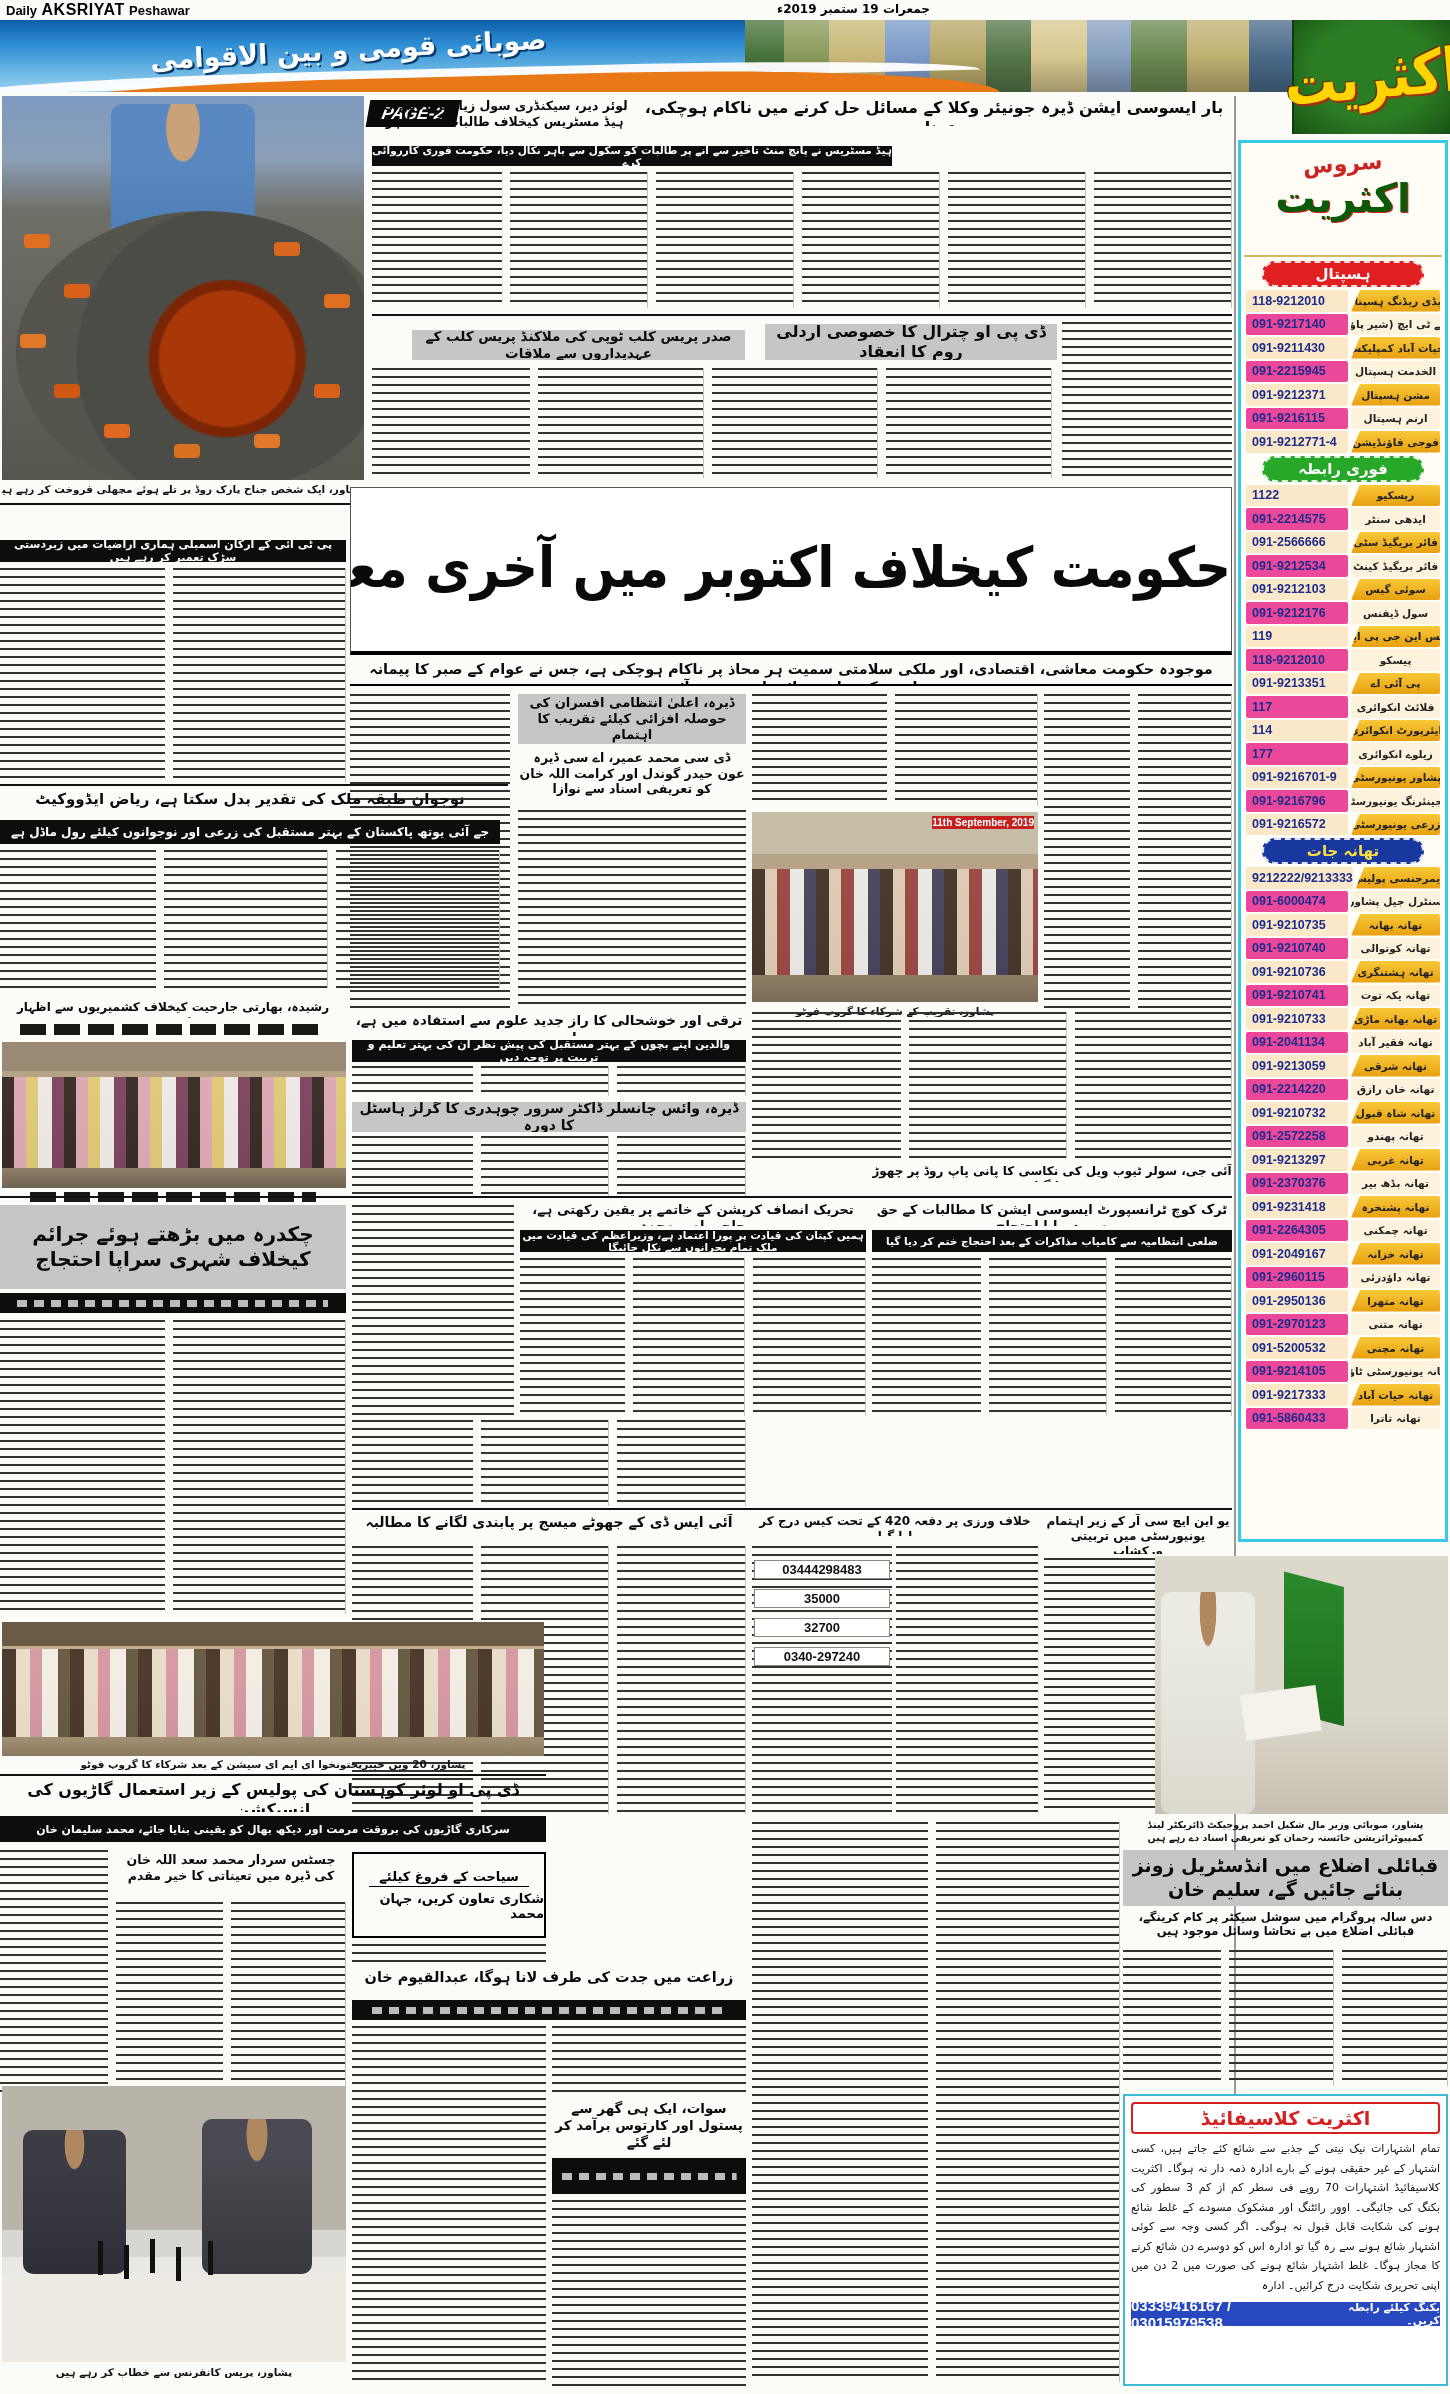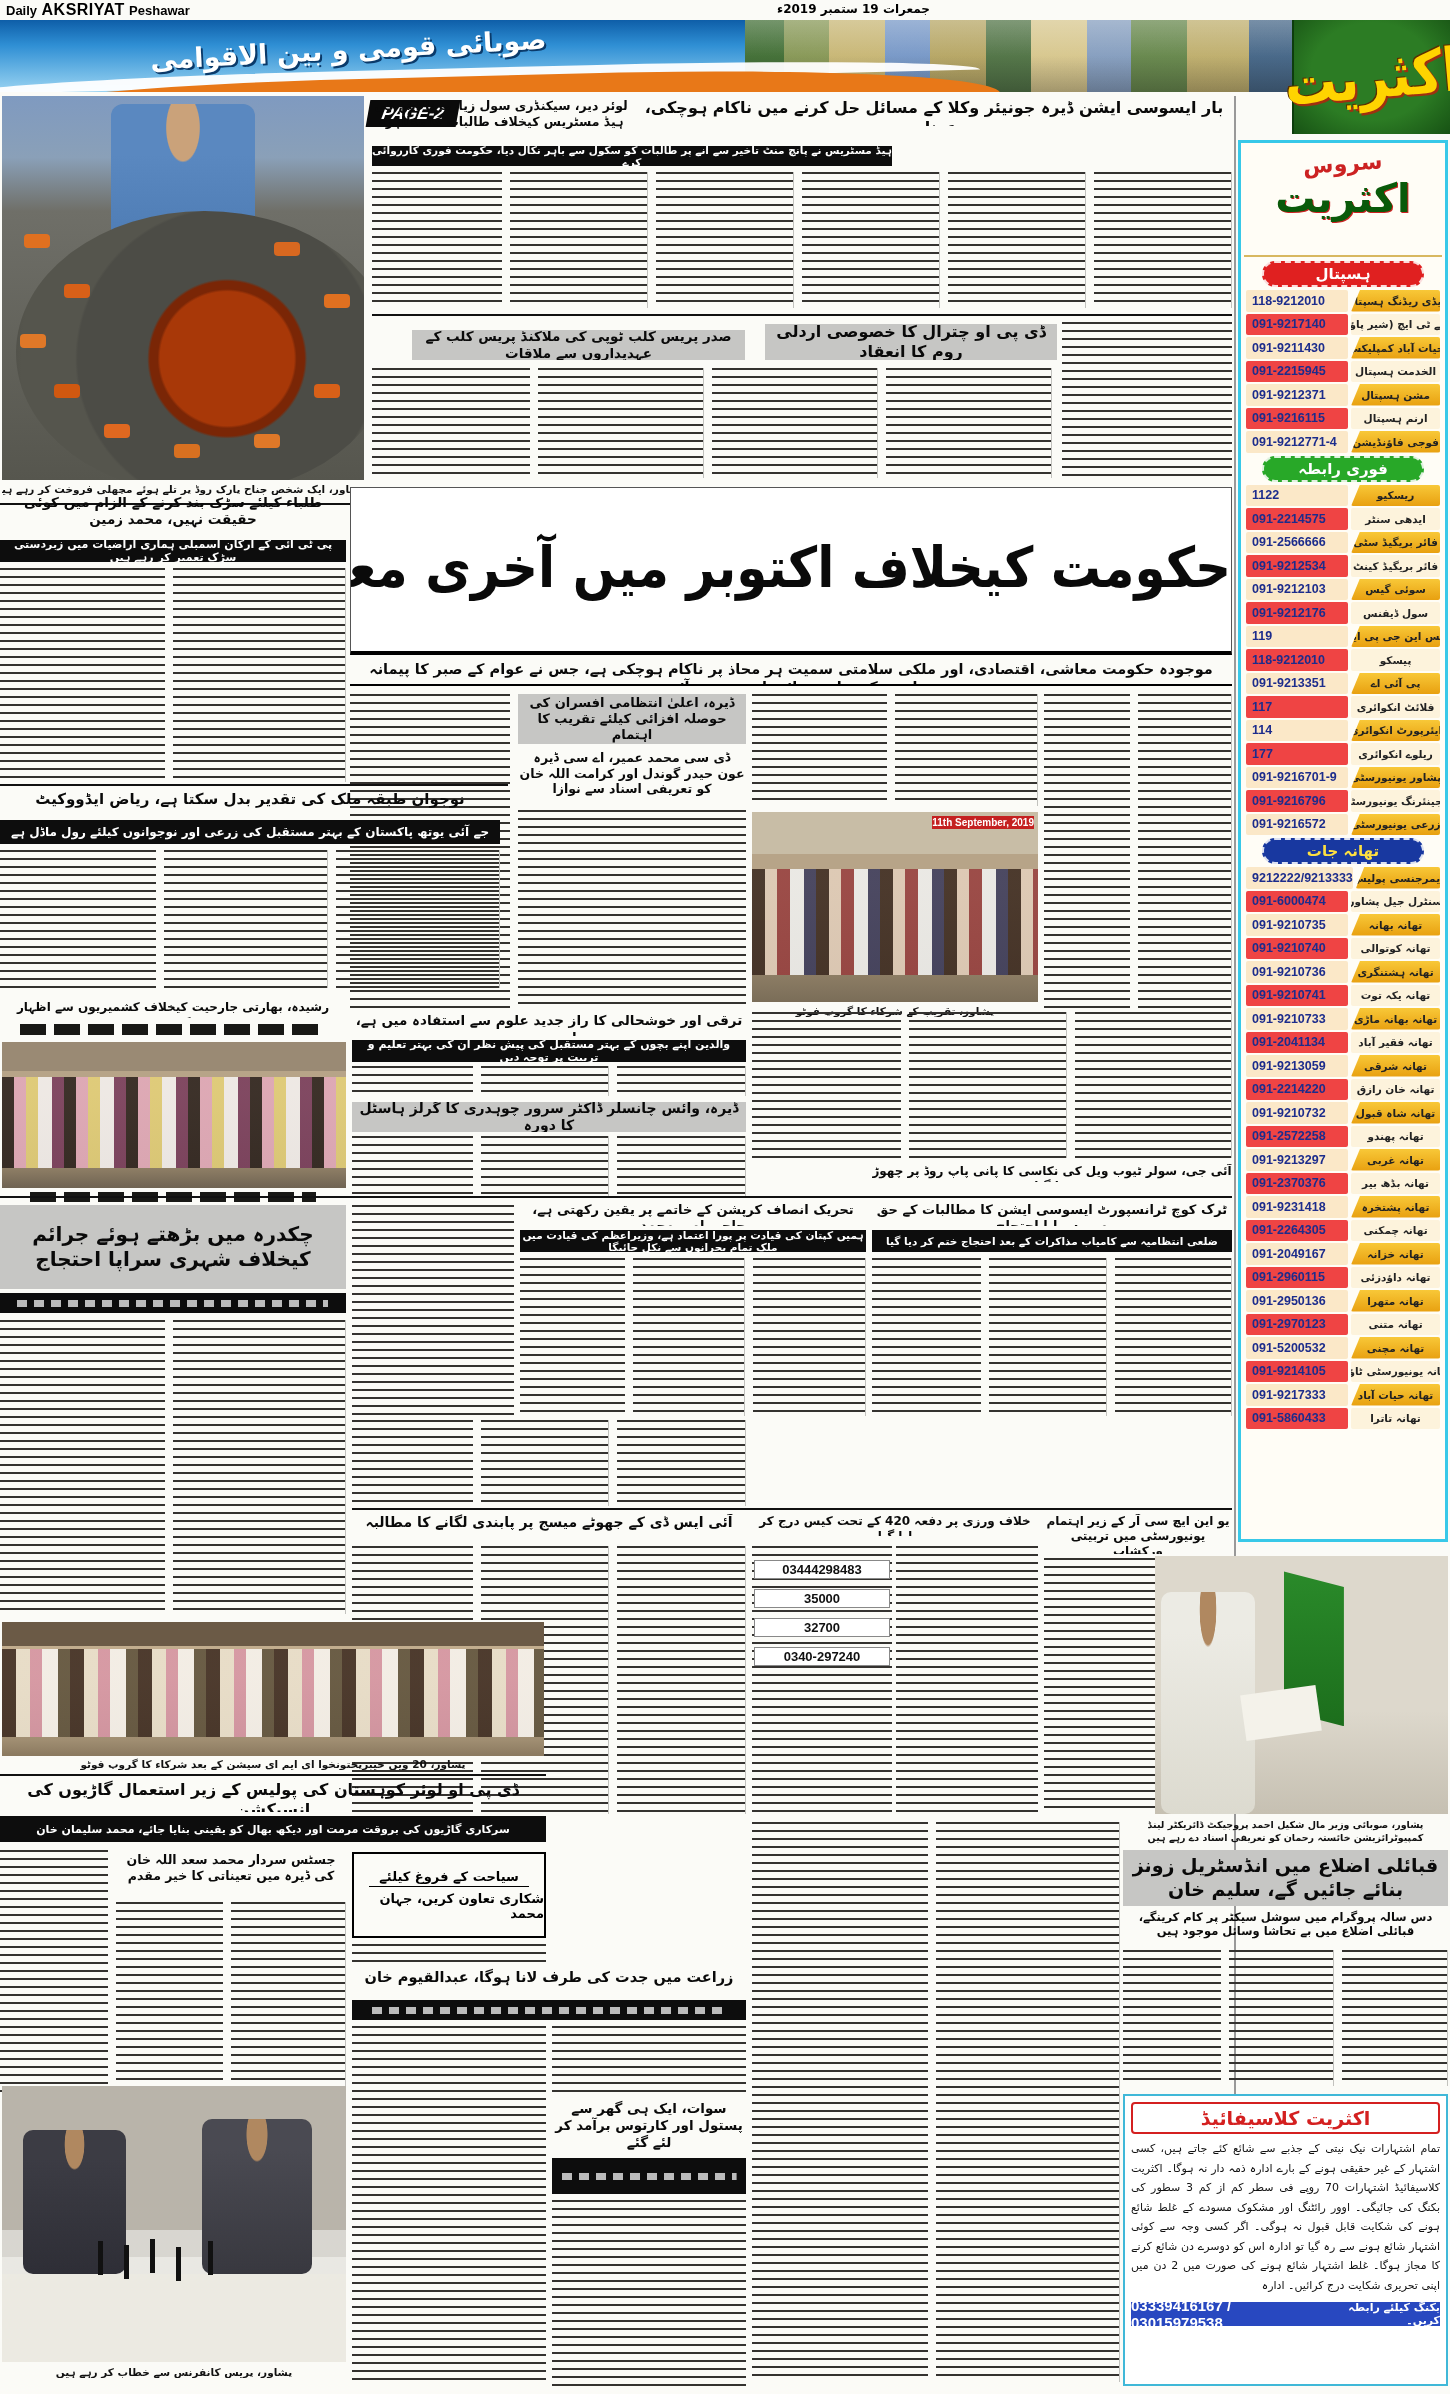--- a/index.html
+++ b/index.html
@@ -34,21 +34,21 @@
   #dir{border:3px solid #38c8e8;background:#fffdf6;padding:4px 3px;}
   #dir-logo{text-align:center;height:108px;border-bottom:2px solid #d8b860;margin-bottom:4px;}
   #dir-logo .l1{color:#cc2222;font-weight:bold;font-size:22px;transform:rotate(-4deg);display:inline-block;margin-top:4px;}
   #dir-logo .l2{color:#0a5a0a;font-weight:bold;font-size:40px;display:block;line-height:1.1;text-shadow:1px 1px 0 #cc2222;}
   .pill{margin:3px auto;width:82%;height:26px;border-radius:15px;color:#fff;font-weight:bold;font-size:15px;display:flex;align-items:center;justify-content:center;direction:rtl;border:2px dashed rgba(255,255,255,.85);box-sizing:border-box;}
   .pill.red{background:#e02020;}
   .pill.green{background:#28a828;}
   .pill.blue{background:#1838a0;color:#ffe040;}
   .drow{display:flex;height:21.5px;margin:2px 2px;gap:3px;}
   .dnum{flex:1.08;display:flex;align-items:center;padding-left:6px;font-family:"Liberation Sans",sans-serif;font-weight:bold;font-size:12.5px;color:#1c2c8c;background:#fbe8c8;border-radius:2px;}
-  .dnum.alt{background:#ef4444;}
+  .dnum.alt{background:#ec4899;}
   .dlab{flex:1;display:flex;align-items:center;justify-content:center;font-size:10.5px;font-weight:bold;direction:rtl;color:#222;border-radius:2px;overflow:hidden;white-space:nowrap;}
   .dlab.gold{background:linear-gradient(180deg,#f8c838,#e8a010);clip-path:polygon(10% 0,100% 0,100% 100%,0 100%);}
   .dlab.cream{background:#fdf3dc;}
   
   .ph{background:#9a9a92;overflow:hidden;}
   .ph>div{position:absolute;}
   .tag-red{background:#c42020;color:#fff;font-family:"Liberation Sans",sans-serif;font-size:10px;font-weight:bold;padding:1px 0;top:4px;right:4px;}
   
   #classified{border:2px solid #40b8d8;background:#fff;padding:6px;}
   #classified .title{border:2px solid #d42020;color:#d42020;font-weight:bold;font-size:19px;text-align:center;direction:rtl;padding:3px 0;border-radius:4px;margin-bottom:5px;}
@@ -307,21 +307,20 @@
   <div class="abs hl gbg" style="left:412px;top:330px;width:333px;height:30px;font-size:13.5px;display:flex;align-items:center;justify-content:center;">صدر پریس کلب ٹوپی کی ملاکنڈ پریس کلب کے عہدیداروں سے ملاقات</div>
   <div class="abs hl gbg" style="left:765px;top:324px;width:292px;height:36px;font-size:16px;display:flex;align-items:center;justify-content:center;">ڈی پی او چترال کا خصوصی اردلی روم کا انعقاد</div>
   <div class="abs gk" style="left:1062px;top:322px;width:170px;height:156px;"></div>
   <div class="abs cols" style="left:372px;top:368px;width:680px;height:110px;">
       <div class="col gk"></div>
       <div class="col gk"></div>
       <div class="col gk"></div>
       <div class="col gk"></div>
     </div>
 
-  <div class="abs hl" style="left:0;top:494px;width:346px;height:42px;font-size:13.5px;">طلباء کیلئے سڑک بند کرنے کے الزام میں کوئی حقیقت نہیں، محمد زمین</div>
   <div class="abs bar" style="left:0;top:540px;width:346px;height:22px;font-size:11px;">پی ٹی آئی کے ارکان اسمبلی ہماری آراضیات میں زبردستی سڑک تعمیر کر رہے ہیں</div>
   <div class="abs cols" style="left:0;top:568px;width:346px;height:214px;">
       <div class="col gk"></div>
       <div class="col gk"></div>
     </div>
 
   <div class="abs" style="left:350px;top:487px;width:882px;height:168px;border:1px solid #555;border-bottom:4px solid #000;background:#fff;overflow:hidden;">
     <div class="hl" style="font-size:50px;line-height:160px;white-space:nowrap;transform:scaleY(1.12);">حکومت کیخلاف اکتوبر میں آخری معرکہ ہوگا، سینیٹر مولانا عطاء الرحمن</div>
   </div>
   <div class="abs hl" style="left:350px;top:660px;width:882px;height:26px;font-size:14.5px;border-bottom:2px solid #000;">موجودہ حکومت معاشی، اقتصادی، اور ملکی سلامتی سمیت ہر محاذ پر ناکام ہوچکی ہے، جس نے عوام کے صبر کا پیمانہ لبریز کر دیا، صوبائی امیر جے یو آئی</div>

